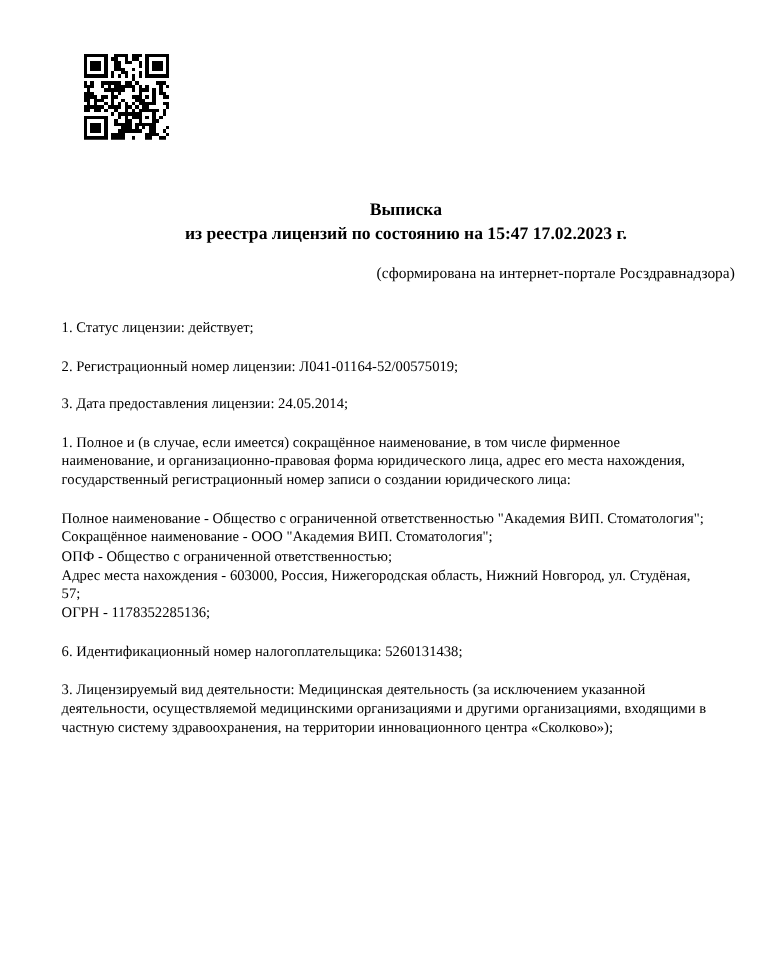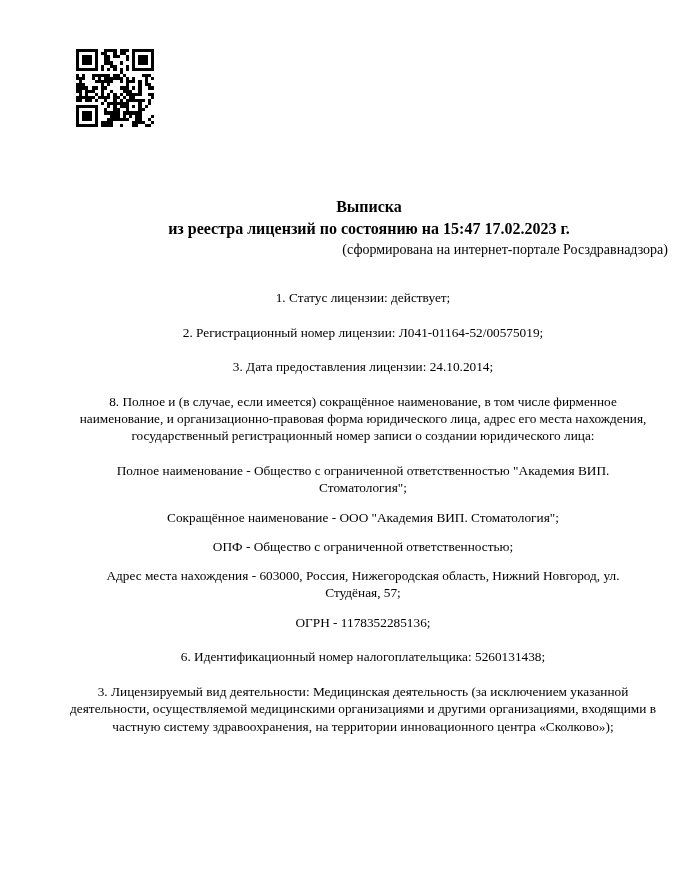--- a/index.html
+++ b/index.html
@@ -19,49 +19,49 @@
   .qr {
     position: absolute;
     left: 76px;
     top: 49px;
     width: 78px;
     height: 78px;
   }
   .qr svg { display: block; }
   .title-block {
     position: absolute;
-    top: 196px;
+    top: 180px;
     left: 70px;
     width: 598px;
     text-align: center;
     font-weight: bold;
     font-size: 16px;
     line-height: 22px;
   }
   .subtitle {
     position: absolute;
     top: 243px;
     left: 70px;
     width: 598px;
     text-align: right;
     font-size: 14px;
     line-height: 14px;
   }
   .content {
     position: absolute;
     top: 289px;
-    left: 70px;
+    left: 56px;
     width: 586px;
     font-size: 13.3px;
     line-height: 17.3px;
-    text-align: center;
+    text-align: left;
   }
   .para { margin: 0 0 17.3px 0; }
   .details { margin: 0 0 17.3px 0; }
-  .details > div { margin: 12px; }
+  .details > div { margin: 0; }
 </style>
 </head>
 <body>
 
 <div class="page">
 
   <div class="qr">
       <svg viewBox="0 0 25 25" width="78" height="78" shape-rendering="crispEdges" role="img">
         <path d="M0 0h1v1h-1zM1 0h1v1h-1zM2 0h1v1h-1zM3 0h1v1h-1zM4 0h1v1h-1zM5 0h1v1h-1zM6 0h1v1h-1zM9 0h1v1h-1zM10 0h1v1h-1zM11 0h1v1h-1zM12 0h1v1h-1zM14 0h1v1h-1zM15 0h1v1h-1zM16 0h1v1h-1zM18 0h1v1h-1zM19 0h1v1h-1zM20 0h1v1h-1zM21 0h1v1h-1zM22 0h1v1h-1zM23 0h1v1h-1zM24 0h1v1h-1zM0 1h1v1h-1zM6 1h1v1h-1zM8 1h1v1h-1zM9 1h1v1h-1zM12 1h1v1h-1zM14 1h1v1h-1zM15 1h1v1h-1zM18 1h1v1h-1zM24 1h1v1h-1zM0 2h1v1h-1zM2 2h1v1h-1zM3 2h1v1h-1zM4 2h1v1h-1zM6 2h1v1h-1zM9 2h1v1h-1zM10 2h1v1h-1zM12 2h1v1h-1zM13 2h1v1h-1zM16 2h1v1h-1zM18 2h1v1h-1zM20 2h1v1h-1zM21 2h1v1h-1zM22 2h1v1h-1zM24 2h1v1h-1zM0 3h1v1h-1zM2 3h1v1h-1zM3 3h1v1h-1zM4 3h1v1h-1zM6 3h1v1h-1zM9 3h1v1h-1zM10 3h1v1h-1zM16 3h1v1h-1zM18 3h1v1h-1zM20 3h1v1h-1zM21 3h1v1h-1zM22 3h1v1h-1zM24 3h1v1h-1zM0 4h1v1h-1zM2 4h1v1h-1zM3 4h1v1h-1zM4 4h1v1h-1zM6 4h1v1h-1zM9 4h1v1h-1zM10 4h1v1h-1zM11 4h1v1h-1zM14 4h1v1h-1zM18 4h1v1h-1zM20 4h1v1h-1zM21 4h1v1h-1zM22 4h1v1h-1zM24 4h1v1h-1zM0 5h1v1h-1zM6 5h1v1h-1zM8 5h1v1h-1zM11 5h1v1h-1zM12 5h1v1h-1zM16 5h1v1h-1zM18 5h1v1h-1zM24 5h1v1h-1zM0 6h1v1h-1zM1 6h1v1h-1zM2 6h1v1h-1zM3 6h1v1h-1zM4 6h1v1h-1zM5 6h1v1h-1zM6 6h1v1h-1zM8 6h1v1h-1zM10 6h1v1h-1zM12 6h1v1h-1zM14 6h1v1h-1zM16 6h1v1h-1zM18 6h1v1h-1zM19 6h1v1h-1zM20 6h1v1h-1zM21 6h1v1h-1zM22 6h1v1h-1zM23 6h1v1h-1zM24 6h1v1h-1zM14 7h1v1h-1zM0 8h1v1h-1zM2 8h1v1h-1zM5 8h1v1h-1zM6 8h1v1h-1zM7 8h1v1h-1zM8 8h1v1h-1zM9 8h1v1h-1zM10 8h1v1h-1zM12 8h1v1h-1zM13 8h1v1h-1zM15 8h1v1h-1zM21 8h1v1h-1zM22 8h1v1h-1zM23 8h1v1h-1zM0 9h1v1h-1zM1 9h1v1h-1zM2 9h1v1h-1zM5 9h1v1h-1zM7 9h1v1h-1zM9 9h1v1h-1zM10 9h1v1h-1zM11 9h1v1h-1zM12 9h1v1h-1zM13 9h1v1h-1zM14 9h1v1h-1zM16 9h1v1h-1zM18 9h1v1h-1zM22 9h1v1h-1zM24 9h1v1h-1zM1 10h1v1h-1zM6 10h1v1h-1zM7 10h1v1h-1zM8 10h1v1h-1zM9 10h1v1h-1zM10 10h1v1h-1zM11 10h1v1h-1zM14 10h1v1h-1zM16 10h1v1h-1zM17 10h1v1h-1zM18 10h1v1h-1zM20 10h1v1h-1zM22 10h1v1h-1zM0 11h1v1h-1zM1 11h1v1h-1zM2 11h1v1h-1zM8 11h1v1h-1zM10 11h1v1h-1zM16 11h1v1h-1zM20 11h1v1h-1zM22 11h1v1h-1zM23 11h1v1h-1zM0 12h1v1h-1zM1 12h1v1h-1zM2 12h1v1h-1zM3 12h1v1h-1zM5 12h1v1h-1zM6 12h1v1h-1zM8 12h1v1h-1zM9 12h1v1h-1zM14 12h1v1h-1zM15 12h1v1h-1zM16 12h1v1h-1zM18 12h1v1h-1zM20 12h1v1h-1zM23 12h1v1h-1zM24 12h1v1h-1zM0 13h1v1h-1zM1 13h1v1h-1zM3 13h1v1h-1zM4 13h1v1h-1zM5 13h1v1h-1zM8 13h1v1h-1zM11 13h1v1h-1zM15 13h1v1h-1zM16 13h1v1h-1zM17 13h1v1h-1zM20 13h1v1h-1zM1 14h1v1h-1zM3 14h1v1h-1zM6 14h1v1h-1zM8 14h1v1h-1zM10 14h1v1h-1zM12 14h1v1h-1zM14 14h1v1h-1zM16 14h1v1h-1zM17 14h1v1h-1zM18 14h1v1h-1zM19 14h1v1h-1zM20 14h1v1h-1zM23 14h1v1h-1zM24 14h1v1h-1zM0 15h1v1h-1zM1 15h1v1h-1zM2 15h1v1h-1zM3 15h1v1h-1zM4 15h1v1h-1zM5 15h1v1h-1zM7 15h1v1h-1zM8 15h1v1h-1zM9 15h1v1h-1zM10 15h1v1h-1zM12 15h1v1h-1zM13 15h1v1h-1zM15 15h1v1h-1zM17 15h1v1h-1zM18 15h1v1h-1zM24 15h1v1h-1zM0 16h1v1h-1zM1 16h1v1h-1zM3 16h1v1h-1zM4 16h1v1h-1zM6 16h1v1h-1zM9 16h1v1h-1zM12 16h1v1h-1zM14 16h1v1h-1zM16 16h1v1h-1zM17 16h1v1h-1zM18 16h1v1h-1zM19 16h1v1h-1zM20 16h1v1h-1zM21 16h1v1h-1zM23 16h1v1h-1zM8 17h1v1h-1zM10 17h1v1h-1zM11 17h1v1h-1zM12 17h1v1h-1zM13 17h1v1h-1zM14 17h1v1h-1zM15 17h1v1h-1zM16 17h1v1h-1zM20 17h1v1h-1zM23 17h1v1h-1zM0 18h1v1h-1zM1 18h1v1h-1zM2 18h1v1h-1zM3 18h1v1h-1zM4 18h1v1h-1zM5 18h1v1h-1zM6 18h1v1h-1zM10 18h1v1h-1zM12 18h1v1h-1zM14 18h1v1h-1zM15 18h1v1h-1zM16 18h1v1h-1zM18 18h1v1h-1zM20 18h1v1h-1zM22 18h1v1h-1zM0 19h1v1h-1zM6 19h1v1h-1zM9 19h1v1h-1zM12 19h1v1h-1zM13 19h1v1h-1zM16 19h1v1h-1zM20 19h1v1h-1zM21 19h1v1h-1zM0 20h1v1h-1zM2 20h1v1h-1zM3 20h1v1h-1zM4 20h1v1h-1zM6 20h1v1h-1zM9 20h1v1h-1zM10 20h1v1h-1zM11 20h1v1h-1zM12 20h1v1h-1zM13 20h1v1h-1zM15 20h1v1h-1zM16 20h1v1h-1zM17 20h1v1h-1zM18 20h1v1h-1zM19 20h1v1h-1zM20 20h1v1h-1zM0 21h1v1h-1zM2 21h1v1h-1zM3 21h1v1h-1zM4 21h1v1h-1zM6 21h1v1h-1zM11 21h1v1h-1zM12 21h1v1h-1zM13 21h1v1h-1zM15 21h1v1h-1zM17 21h1v1h-1zM19 21h1v1h-1zM20 21h1v1h-1zM24 21h1v1h-1zM0 22h1v1h-1zM2 22h1v1h-1zM3 22h1v1h-1zM4 22h1v1h-1zM6 22h1v1h-1zM10 22h1v1h-1zM11 22h1v1h-1zM12 22h1v1h-1zM13 22h1v1h-1zM14 22h1v1h-1zM15 22h1v1h-1zM16 22h1v1h-1zM19 22h1v1h-1zM20 22h1v1h-1zM23 22h1v1h-1zM0 23h1v1h-1zM6 23h1v1h-1zM8 23h1v1h-1zM9 23h1v1h-1zM10 23h1v1h-1zM11 23h1v1h-1zM18 23h1v1h-1zM19 23h1v1h-1zM20 23h1v1h-1zM21 23h1v1h-1zM24 23h1v1h-1zM0 24h1v1h-1zM1 24h1v1h-1zM2 24h1v1h-1zM3 24h1v1h-1zM4 24h1v1h-1zM5 24h1v1h-1zM6 24h1v1h-1zM8 24h1v1h-1zM9 24h1v1h-1zM10 24h1v1h-1zM11 24h1v1h-1zM14 24h1v1h-1zM18 24h1v1h-1zM19 24h1v1h-1zM22 24h1v1h-1zM23 24h1v1h-1z" fill="#000"></path>
       </svg>
@@ -70,22 +70,22 @@
   <div class="title-block">
     <div>Выписка</div>
     <div>из реестра лицензий по состоянию на 15:47 17.02.2023 г.</div>
   </div>
 
   <div class="subtitle">(сформирована на интернет-портале Росздравнадзора)</div>
 
   <div class="content">
     <p class="para">1. Статус лицензии: действует;</p>
     <p class="para">2. Регистрационный номер лицензии: Л041-01164-52/00575019;</p>
-    <p class="para">3. Дата предоставления лицензии: 24.10.2014;</p>
-    <p class="para">8. Полное и (в случае, если имеется) сокращённое наименование, в том числе фирменное наименование, и организационно-правовая форма юридического лица, адрес его места нахождения, государственный регистрационный номер записи о создании юридического лица:</p>
+    <p class="para">3. Дата предоставления лицензии: 24.05.2014;</p>
+    <p class="para">1. Полное и (в случае, если имеется) сокращённое наименование, в том числе фирменное наименование, и организационно-правовая форма юридического лица, адрес его места нахождения, государственный регистрационный номер записи о создании юридического лица:</p>
 
     <div class="details">
       <div>Полное наименование - Общество с ограниченной ответственностью "Академия ВИП. Стоматология";</div>
       <div>Сокращённое наименование - ООО "Академия ВИП. Стоматология";</div>
       <div>ОПФ - Общество с ограниченной ответственностью;</div>
       <div>Адрес места нахождения - 603000, Россия, Нижегородская область, Нижний Новгород, ул. Студёная, 57;</div>
       <div>ОГРН - 1178352285136;</div>
     </div>
 
     <p class="para">6. Идентификационный номер налогоплательщика: 5260131438;</p>

